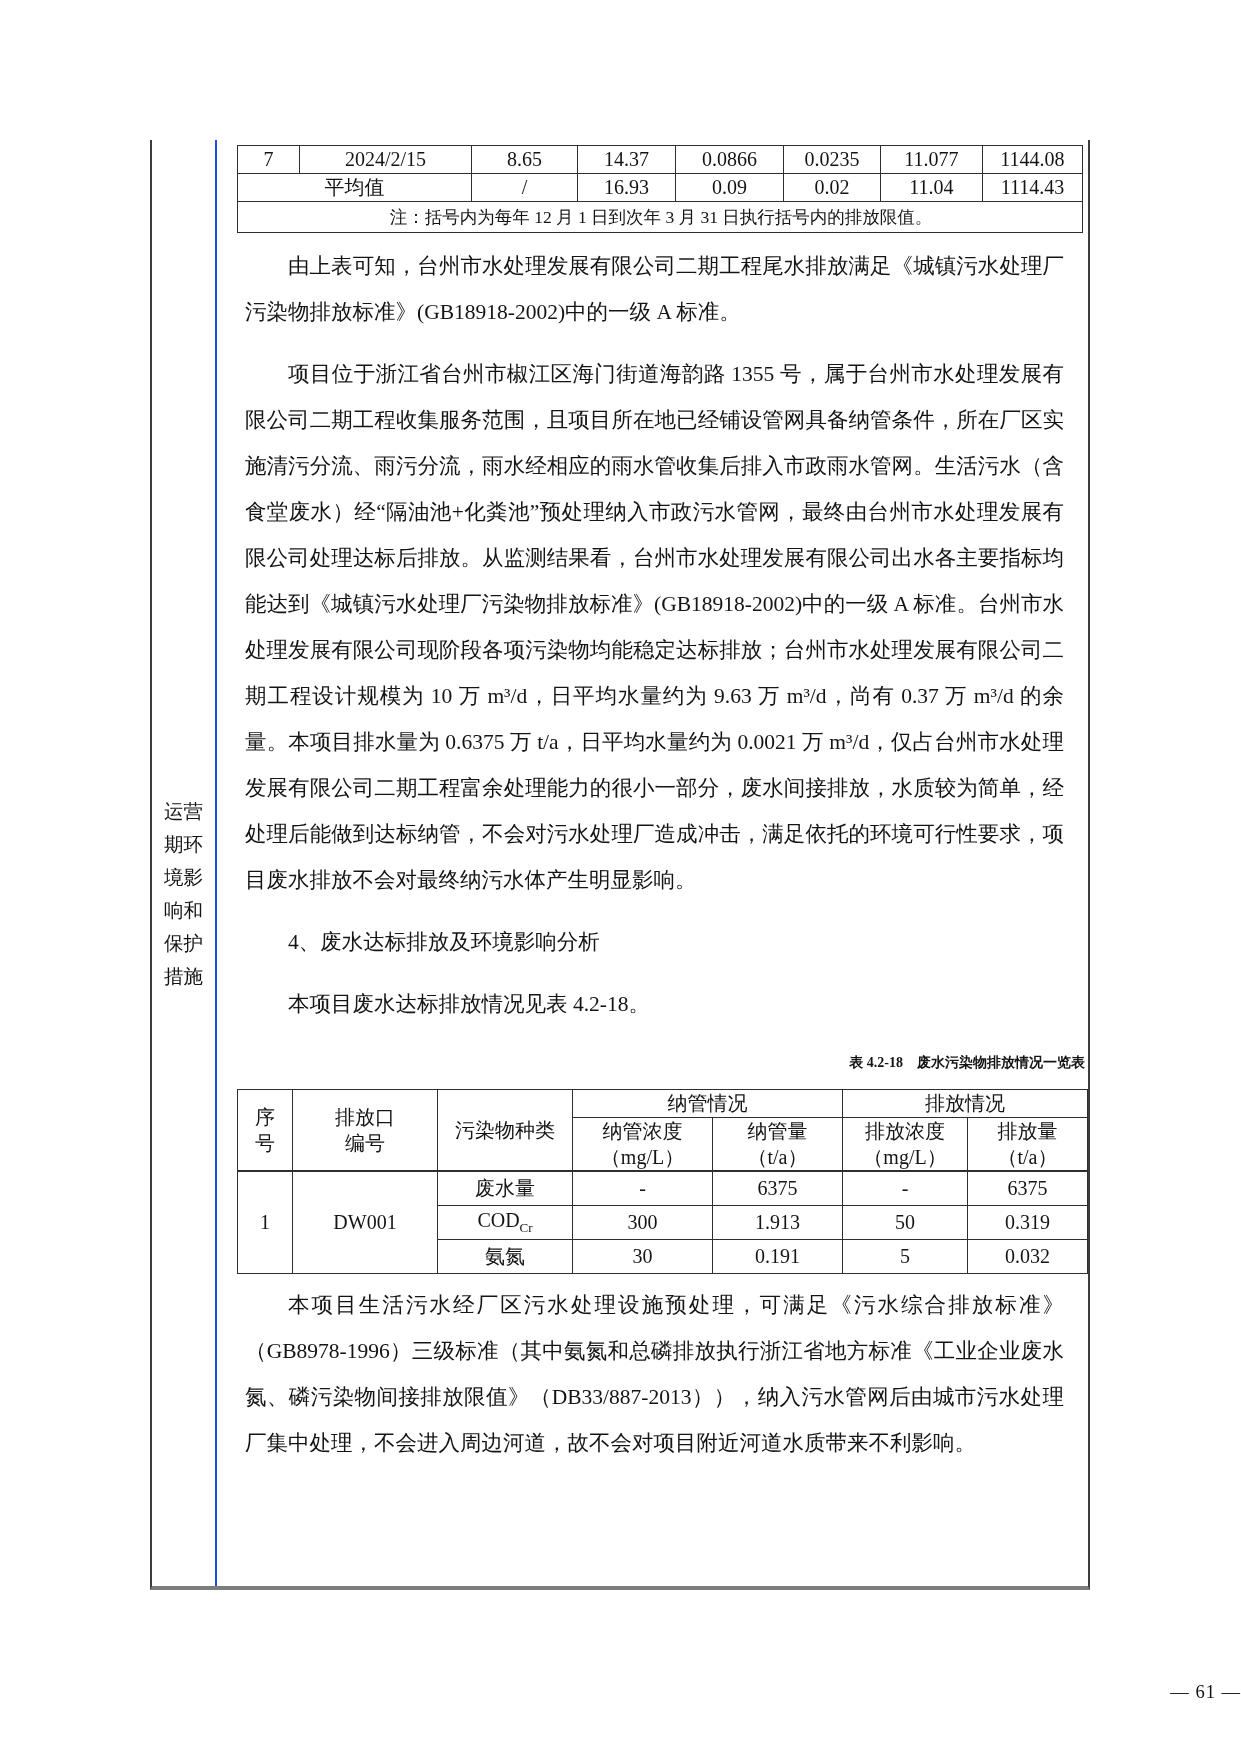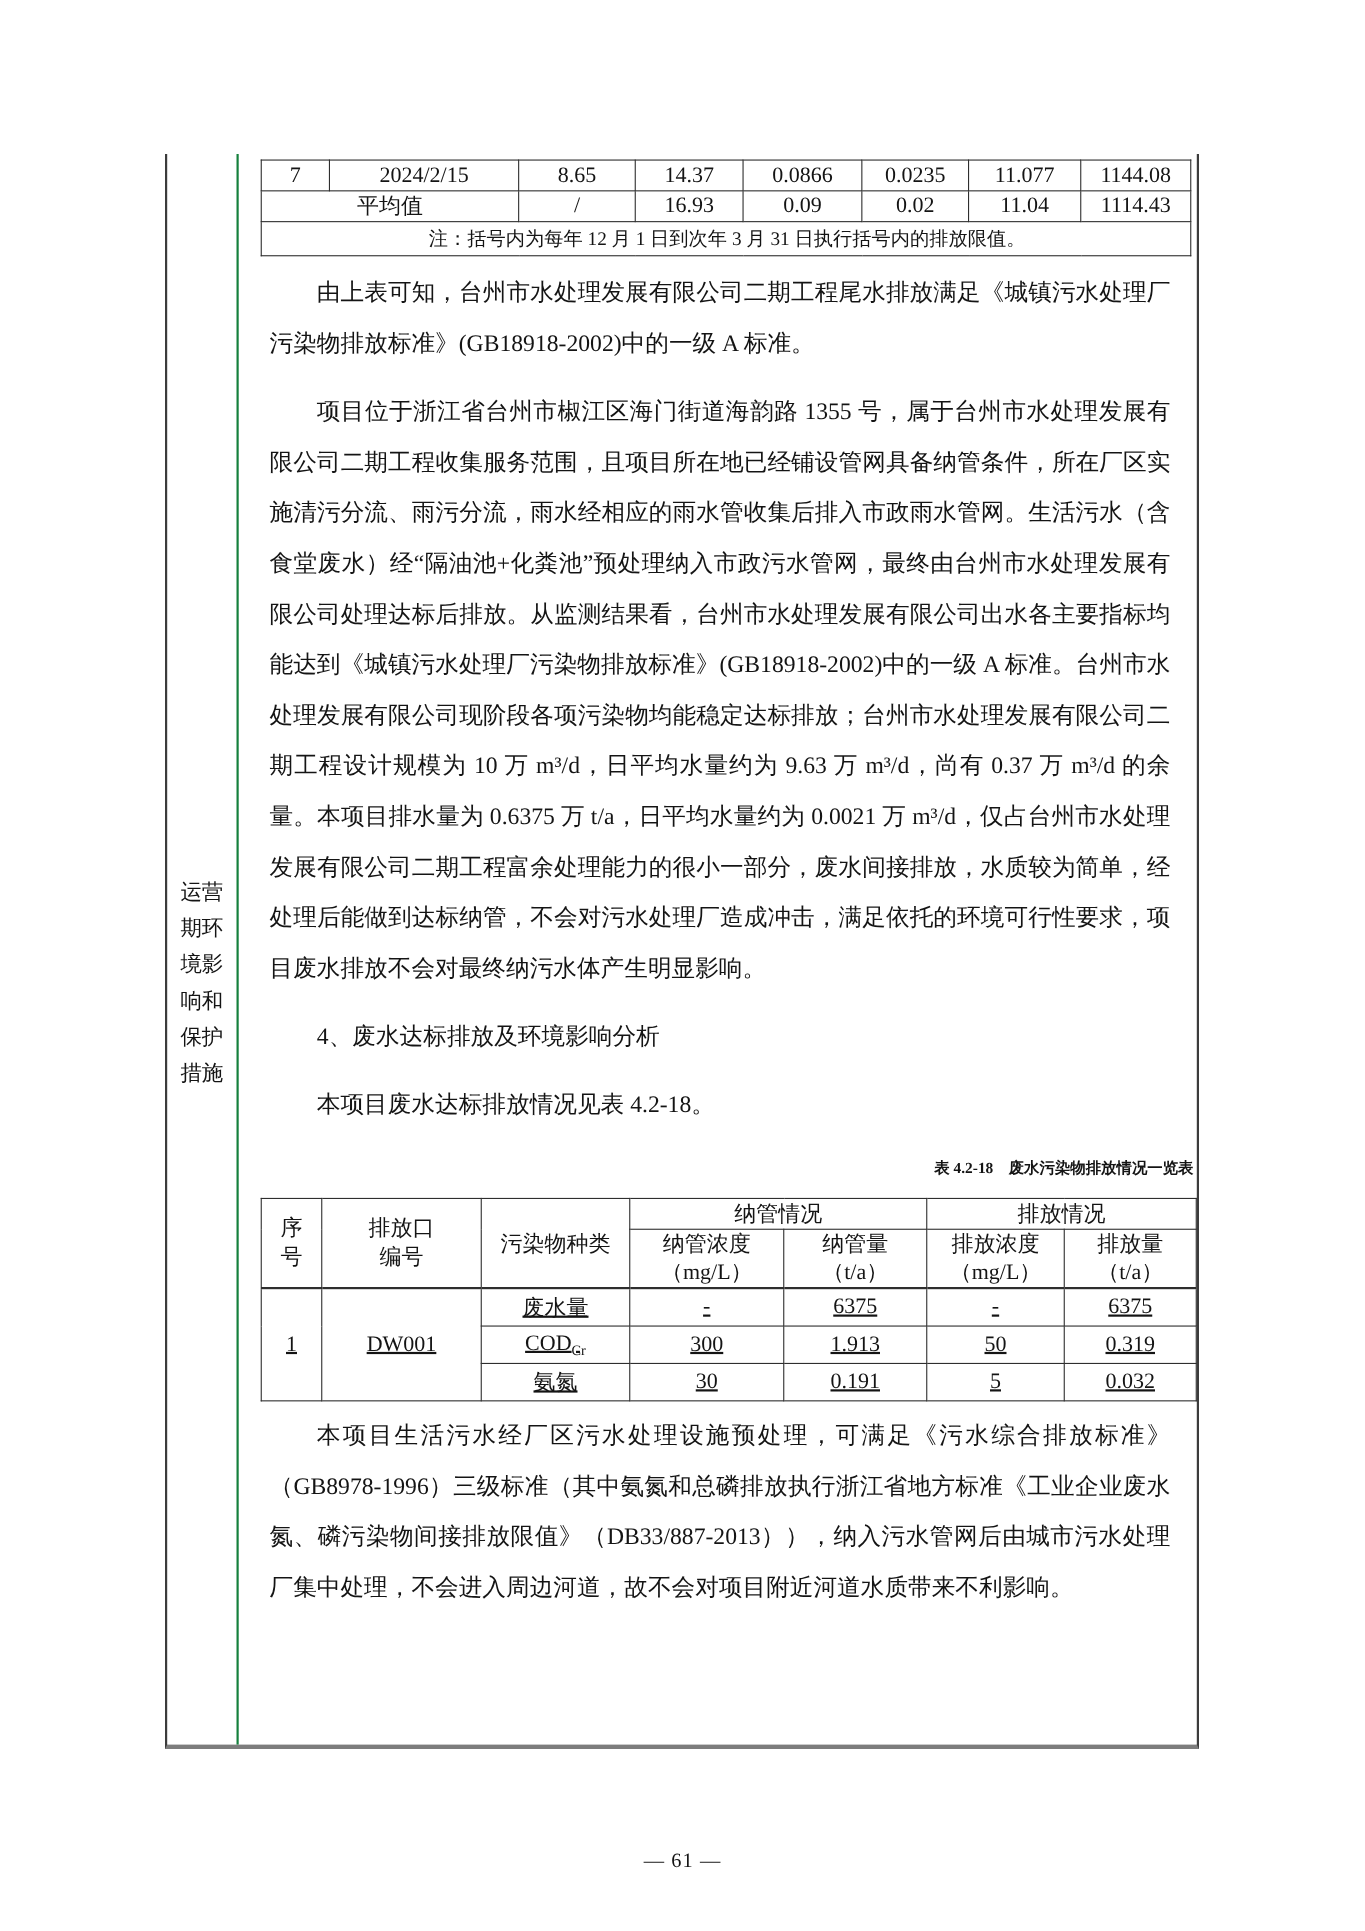--- a/index.html
+++ b/index.html
@@ -17,21 +17,21 @@
     left:150px;top:140px;
     width:940px;height:1450px;
     border-left:2px solid #3c3c3c;
     border-right:2px solid #3c3c3c;
     border-bottom:4px solid #7d7d7d;
     box-sizing:border-box;
   }
   .label-cell{
     position:absolute;
     left:0;top:0;bottom:0;width:65px;
-    border-right:2px solid #15803d;
+    border-right:2px solid #1d4ed8;
     box-sizing:border-box;
   }
   .label-inner{
     position:absolute;
     top:655px;left:0;right:0;
     text-align:center;
     font-size:19.5px;line-height:33px;
     white-space:pre-line;
   }
   .content-cell{
@@ -61,25 +61,25 @@
   
   .discharge-title{
     font-size:14px;font-weight:bold;text-align:right;
     margin:4px 0 6px 0;line-height:40px;
   }
   .discharge-table{margin:0 0 0 10px;width:850px;}
   .discharge-table td{font-size:20px;}
   .prewrap{white-space:pre-line;line-height:26px;}
   .hdr-unit{line-height:26px;}
   .thick-bottom{border-bottom:2.6px solid #2e2e2e;}
-  .data-row td{height:33px;text-decoration:underline;}
+  .data-row td{height:33px;}
   sub{font-size:13px;}
   .footer{
     position:absolute;left:0;right:0;top:1682px;
-    text-align:center;font-size:18.5px;letter-spacing:1px;
+    text-align:right;font-size:18.5px;letter-spacing:1px;
   }
 </style>
 </head>
 <body>
 
 <div class="page">
 
   <div class="outer-box">
 
     <div class="label-cell">

